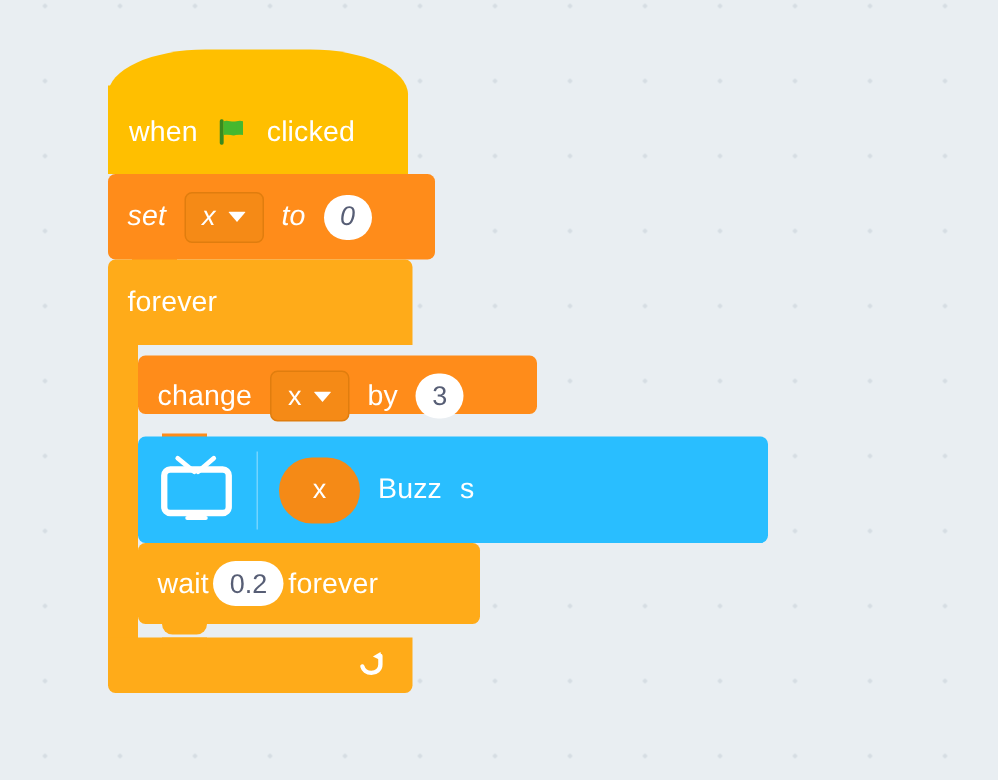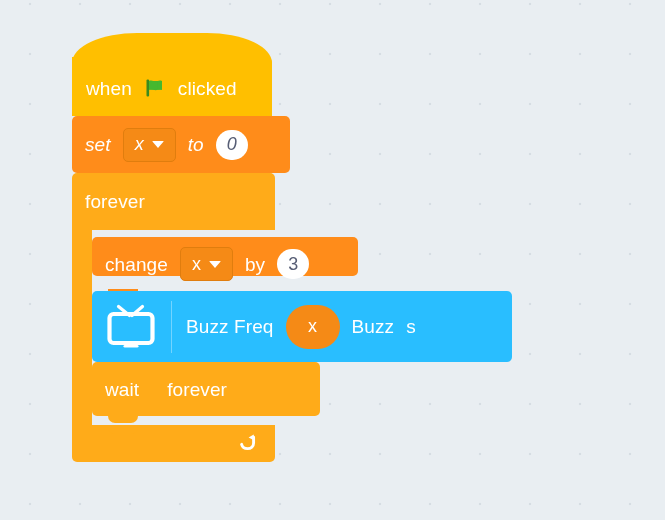--- a/index.html
+++ b/index.html
@@ -274,21 +274,21 @@
     width: 30px; height: 9px;
     background: #ffab19;
     border-radius: 0 0 7px 7px;
   }
   #wait-block .row {
     position: absolute;
     left: 13px; top: 0;
     height: 54px;
     display: flex;
     align-items: center;
-    gap: 28px;
+    gap: 3px;
   }
 </style>
 </head>
 <body>
 
 <div id="canvas">
 
   <div id="hat-block">
     <div class="hat-top"></div>
     <div class="hat-body"></div>
@@ -355,28 +355,28 @@
       <span>
         <svg width="52" height="48" viewBox="0 0 52 48">
           <path d="M13.5 5.5 L24.5 14.5" stroke="#ffffff" stroke-width="3.2" stroke-linecap="round" fill="none"></path>
           <path d="M37.5 5.5 L27.0 14.5" stroke="#ffffff" stroke-width="3.2" stroke-linecap="round" fill="none"></path>
           <rect x="4.5" y="13.0" width="43" height="29" rx="4" fill="none" stroke="#ffffff" stroke-width="4.2"></rect>
           <rect x="23.0" y="41.0" width="6" height="4.5" rx="1.4" fill="#ffffff"></rect>
           <rect x="18.5" y="44.0" width="15" height="2.6" rx="1.3" fill="#ffffff"></rect>
         </svg>
       </span>
       <span class="divider"></span>
-      <span class="lbl">Buzz Freq</span>
       <span class="round-arg">x</span>
       <span class="lbl">Buzz</span>
       <span class="lbl">s</span>
     </div>
   </div>
 
   <div id="wait-block">
     <div class="notch"></div>
     <div class="row">
       <span class="lbl">wait</span>
+      <span class="oval">0.2</span>
       <span class="lbl">forever</span>
     </div>
   </div>
 
 </div>
 
 </body></html>

